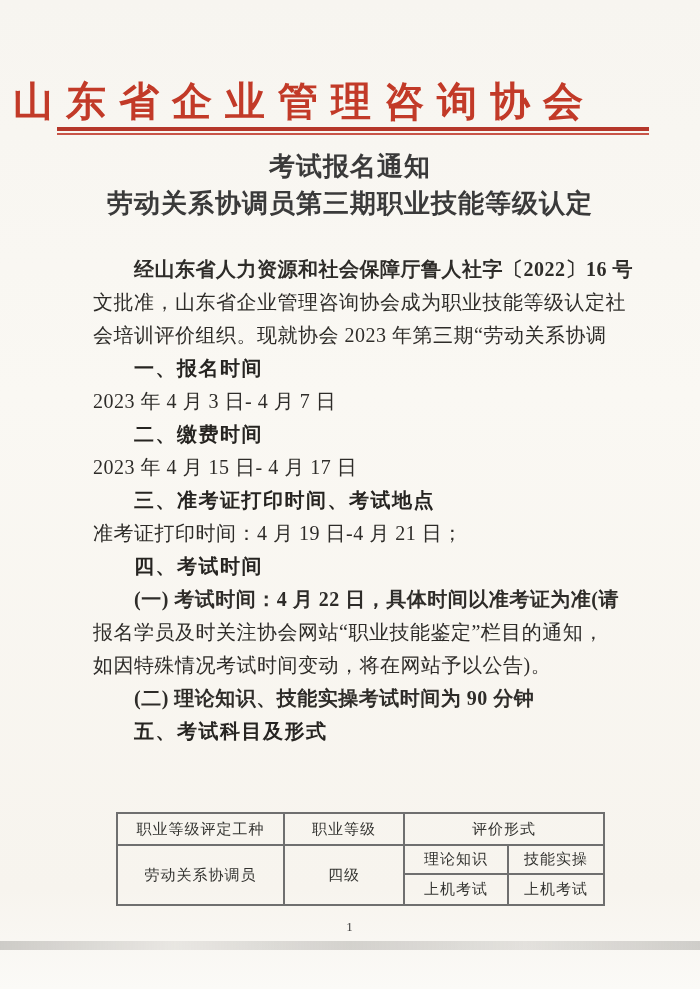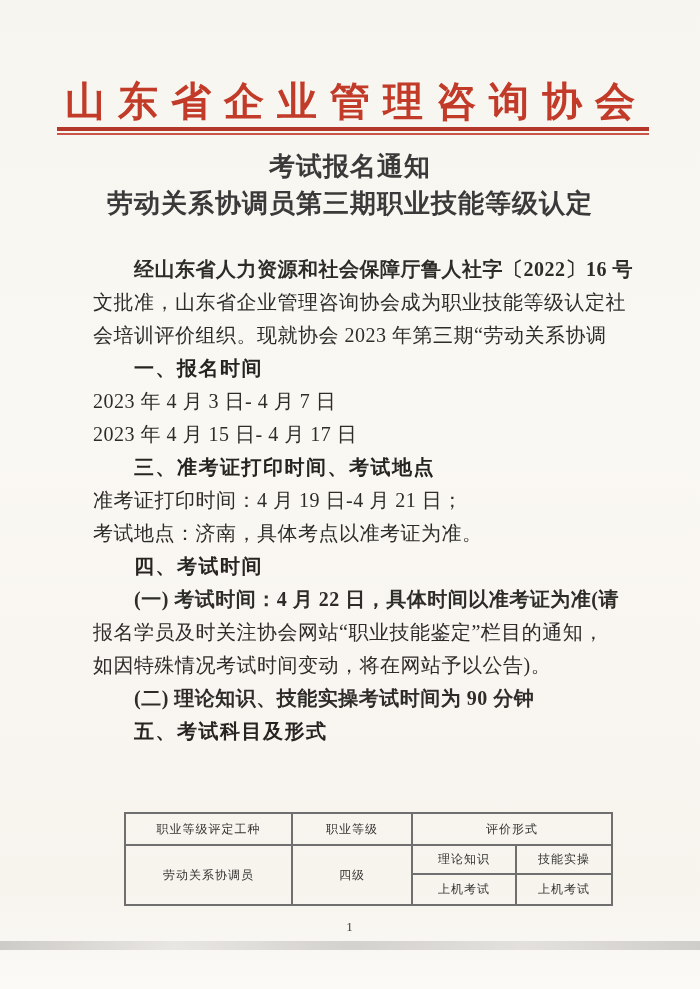--- a/index.html
+++ b/index.html
@@ -7,42 +7,42 @@
     width:700px;height:989px;
     font-family:"Liberation Serif","DejaVu Serif",serif;
     background:#e9e7e2;
   }
   .page{
     position:relative;width:700px;height:989px;overflow:hidden;
     background:linear-gradient(180deg,#f7f5f0 0%,#faf8f3 40%,#f7f4ee 90%,#fbfaf7 100%);
   }
   .red-title{
     position:absolute;top:74px;left:0;width:648px;
-    text-align:right;font-size:40px;font-weight:bold;line-height:56px;
+    text-align:left;font-size:40px;font-weight:bold;line-height:56px;
     color:#c23a28;letter-spacing:13px;text-indent:13px;white-space:nowrap;
   }
   .red-rule{position:absolute;top:127px;left:57px;width:592px;}
   .rule-thick{height:4px;background:#b5372a;}
   .rule-thin{margin-top:2px;height:2px;background:#c85548;}
   .doc-title{
     position:absolute;top:148px;left:0;width:700px;
     text-align:center;font-size:26px;font-weight:bold;line-height:37px;
     color:#3a3a3a;letter-spacing:1px;
   }
   .body-text{
     position:absolute;top:253px;left:93px;width:540px;
     font-size:20px;line-height:33px;color:#2e2c29;letter-spacing:0.5px;
   }
   .line{height:33px;white-space:nowrap;}
   .indent{padding-left:41px;font-weight:bold;}
   .heading{font-weight:bold;letter-spacing:1.5px;color:#262421;}
   .exam-table{
     position:absolute;top:812px;left:116px;width:487px;
     border-collapse:collapse;table-layout:fixed;
-    font-size:12px;color:#333330;text-align:center;letter-spacing:1px;margin-left:8px;
+    font-size:15px;color:#333330;text-align:center;letter-spacing:1px;
   }
   .exam-table td{border:2px solid #6f6f6f;padding:0;vertical-align:middle;}
   .exam-table tr.r1{height:32px;}
   .exam-table tr.r2{height:29px;}
   .exam-table tr.r3{height:31px;}
   .page-num{
     position:absolute;top:919px;left:0;width:700px;
     text-align:center;font-size:13px;color:#3c3c3c;letter-spacing:1px;
   }
   .scan-band{
@@ -72,25 +72,25 @@
   </div>
 
   <div class="body-text">
     <div class="line indent">经山东省人力资源和社会保障厅鲁人社字〔2022〕16 号</div>
     <div class="line">文批准，山东省企业管理咨询协会成为职业技能等级认定社</div>
     <div class="line">会培训评价组织。现就协会 2023 年第三期“劳动关系协调</div>
 
     <div class="line indent heading">一、报名时间</div>
     <div class="line">2023 年 4 月 3 日- 4 月 7 日</div>
 
+    <div class="line indent heading">二、缴费时间</div>
     <div class="line">2023 年 4 月 15 日- 4 月 17 日</div>
 
     <div class="line indent heading">三、准考证打印时间、考试地点</div>
     <div class="line">准考证打印时间：4 月 19 日-4 月 21 日；</div>
-    <div class="line">考试地点：济南，具体考点以准考证为准。</div>
 
     <div class="line indent heading">四、考试时间</div>
     <div class="line indent">(一) 考试时间：4 月 22 日，具体时间以准考证为准(请</div>
     <div class="line">报名学员及时关注协会网站“职业技能鉴定”栏目的通知，</div>
     <div class="line">如因特殊情况考试时间变动，将在网站予以公告)。</div>
     <div class="line indent">(二) 理论知识、技能实操考试时间为 90 分钟</div>
 
     <div class="line indent heading">五、考试科目及形式</div>
   </div>
 

